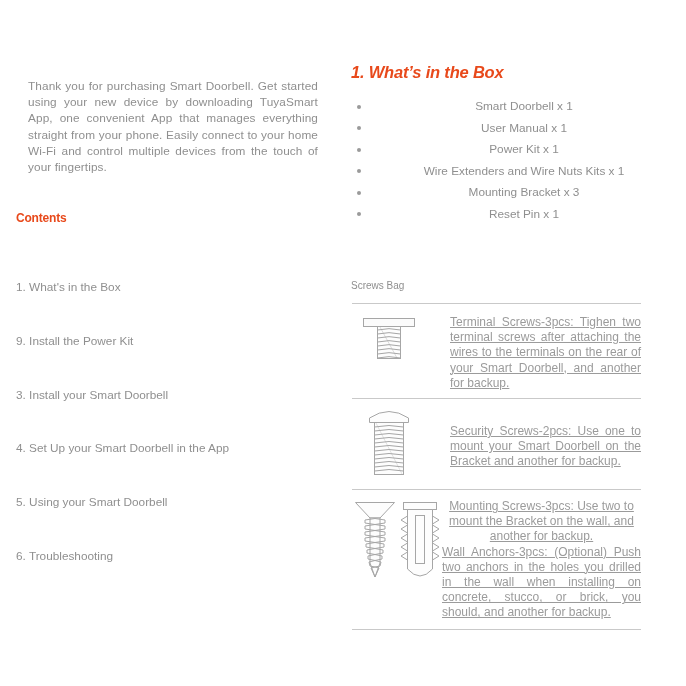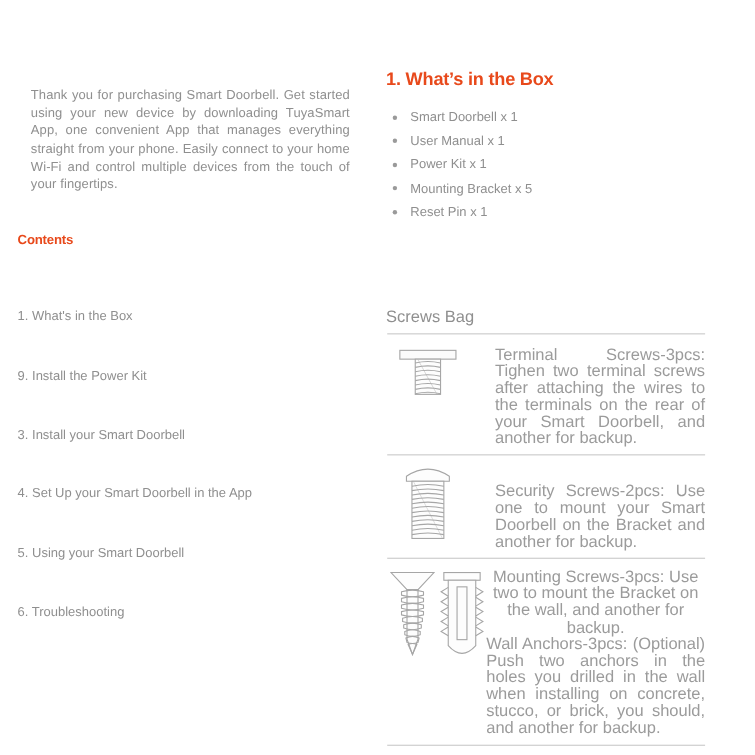--- a/index.html
+++ b/index.html
@@ -66,53 +66,55 @@
     margin-top: 32px;
   }
   .box-heading {
     position: absolute;
     left: 351px;
     top: 63px;
     font-size: 16.5px;
     font-weight: bold;
     color: #e8491b;
     letter-spacing: -0.2px;
+    font-style: italic;
   }
   .box-list {
     position: absolute;
     left: 355px;
     top: 96px;
     width: 320px;
     list-style: none;
     margin: 0;
     padding: 0;
   }
   .box-list li {
     position: relative;
     font-size: 11.8px;
     line-height: 21.5px;
     color: #8f8f8f;
     padding-left: 18px;
     white-space: nowrap;
+    text-align: center;
   }
   .box-list li .bullet {
     position: absolute;
     left: 2px;
     top: 8.5px;
     width: 4px;
     height: 4px;
     border-radius: 50%;
     background: #9a9a9a;
   }
 
   .screws-label {
     position: absolute;
     left: 351px;
     top: 280px;
-    font-size: 15px;
+    font-size: 10px;
     color: #8f8f8f;
   }
 
   
   .screws-table {
     position: absolute;
     left: 352px;
     top: 303px;
     width: 289px;
   }
@@ -125,25 +127,26 @@
     display: flex;
     align-items: flex-start;
   }
   .screw-figs {
     flex: 0 0 auto;
     display: flex;
     align-items: flex-start;
   }
   .screw-text {
     flex: 1 1 auto;
-    font-size: 15px;
+    font-size: 12px;
     line-height: 15.2px;
     color: #9b9b9b;
     text-align: justify;
     text-justify: inter-word;
+    text-decoration: underline;
   }
   .screw-text .nojust {
     text-align: center;
   }
 
   
   .row1 { padding: 8px 0 7px 0; }
   .row1 .screw-figs { width: 90px; padding-left: 8px; }
   .row1 .screw-text { padding-top: 3px; }
 
@@ -176,21 +179,22 @@
     <li>5. Using your Smart Doorbell</li>
     <li>6. Troubleshooting</li>
   </ul>
 
   <div class="box-heading">1. What’s in the Box</div>
 
   <ul class="box-list">
     <li><span class="bullet"></span><span>Smart Doorbell x 1</span></li>
     <li><span class="bullet"></span><span>User Manual x 1</span></li>
     <li><span class="bullet"></span><span>Power Kit x 1</span></li>
-    <li><span class="bullet"></span><span>Mounting Bracket x 5</span></li>
+    <li><span class="bullet"></span><span>Wire Extenders and Wire Nuts Kits x 1</span></li>
+    <li><span class="bullet"></span><span>Mounting Bracket x 3</span></li>
     <li><span class="bullet"></span><span>Reset Pin x 1</span></li>
   </ul>
 
   <div class="screws-label">Screws Bag</div>
 
   <div class="screws-table">
 
     <div class="divider"></div>
 
     <div class="screw-row row1">

